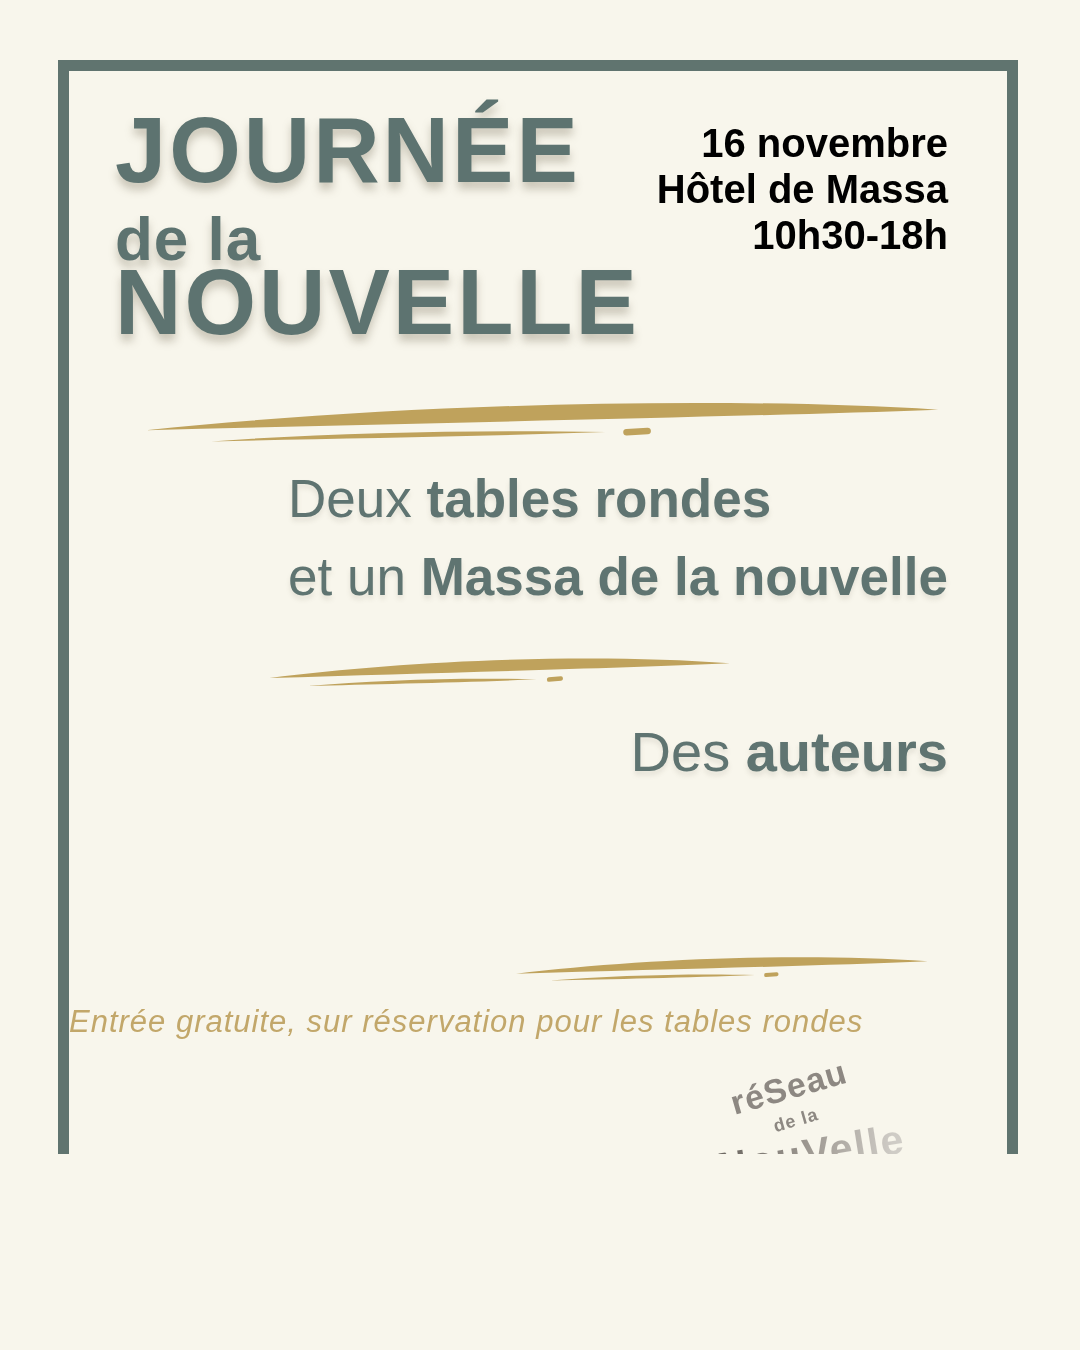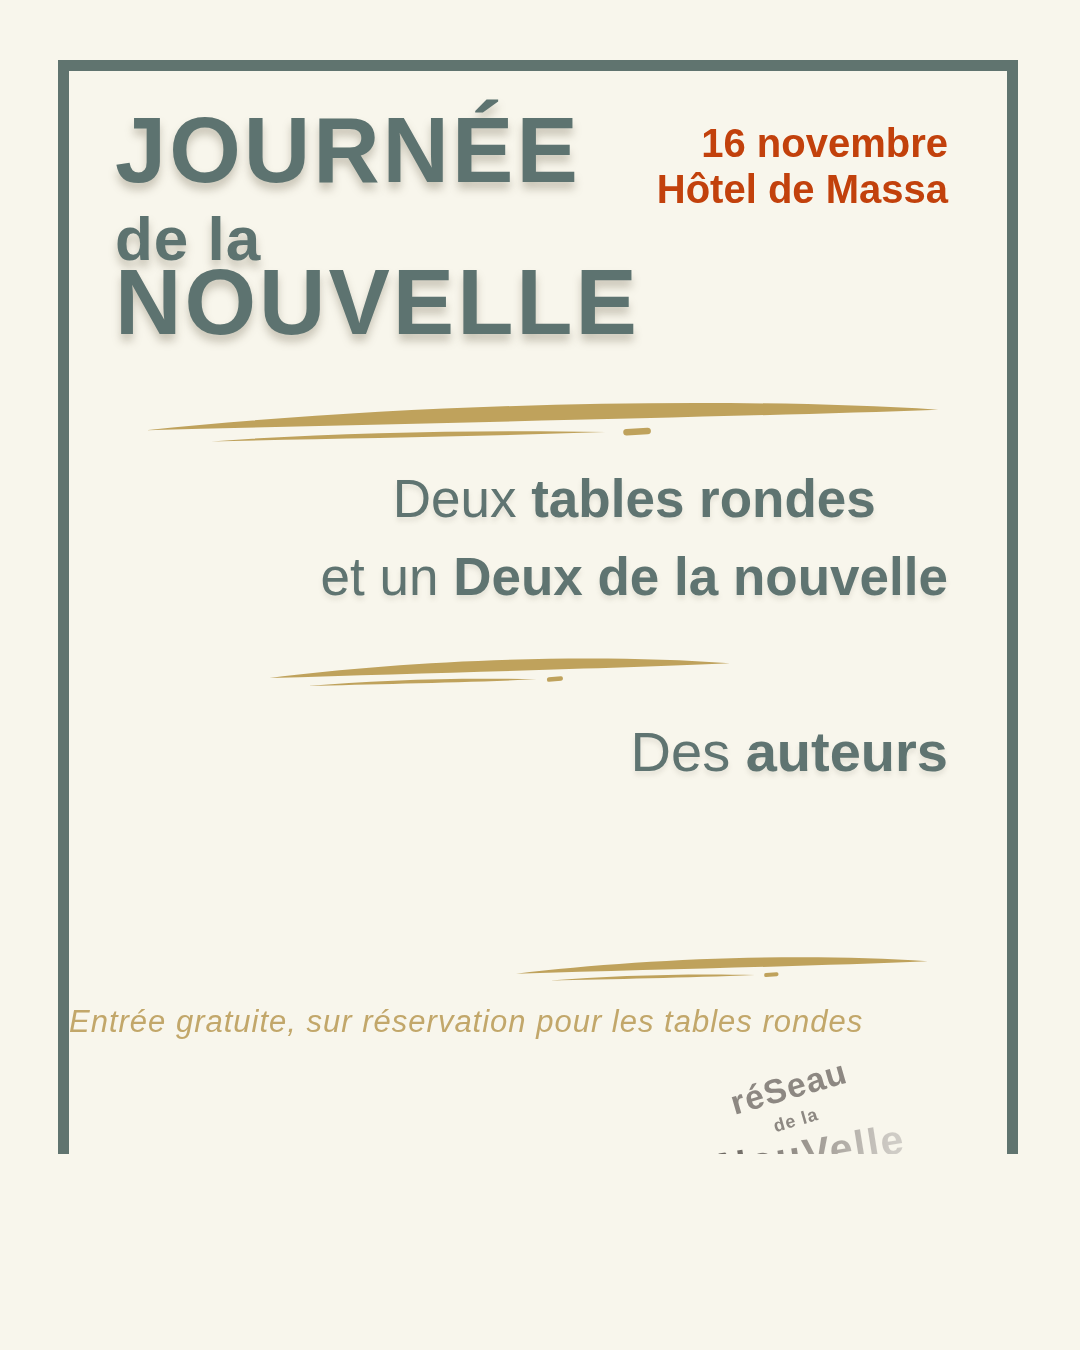--- a/index.html
+++ b/index.html
@@ -20,31 +20,31 @@
     color:#5d7370;font-weight:800;line-height:1;
     text-shadow:0 7px 8px rgba(125,117,98,0.38);
     letter-spacing:3px;white-space:nowrap;
   }
   .t1{top:104px;font-size:92px;}
   .t2{top:208px;font-size:62px;letter-spacing:1px;}
   .t3{top:256px;font-size:92px;}
   
   .event{
     position:absolute;right:132px;top:120px;
-    text-align:right;color:#c2410c;font-weight:700;
+    text-align:right;color:#000000;font-weight:700;
     font-size:40px;line-height:46px;white-space:nowrap;
   }
   
   .swoosh{position:absolute;}
   .s1{left:140px;top:391px;width:812px;height:56px;}
   .s2{left:266px;top:650px;width:472px;height:40px;}
   .s3{left:513px;top:950px;width:422px;height:34px;}
   
   .bodyblock{
-    position:absolute;right:132px;text-align:center;
+    position:absolute;right:132px;text-align:left;
     color:#5f7471;white-space:nowrap;
     text-shadow:0 4px 5px rgba(125,117,98,0.16);
   }
   .program{top:460px;font-size:53px;line-height:78px;font-weight:400;}
   .participants{top:712px;font-size:56px;line-height:80px;font-weight:400;}
   .b{font-weight:700;}
   
   .tagline{
     position:absolute;left:69px;top:1004px;width:938px;
     text-align:left;font-style:italic;
@@ -86,29 +86,30 @@
 
   <div class="frame"></div>
 
   <div class="title-line t1">JOURNÉE</div>
   <div class="title-line t2">de la</div>
   <div class="title-line t3">NOUVELLE</div>
 
   <div class="event">
     <div>16 novembre</div>
     <div>Hôtel de Massa</div>
+    <div>10h30-18h</div>
   </div>
 
   <svg class="swoosh s1" viewBox="0 0 820 60" preserveAspectRatio="none">
     <use href="#swoosh-art"></use>
   </svg>
 
   <div class="bodyblock program">
     <div><span>Deux </span><span class="b">tables rondes</span></div>
-    <div><span>et un </span><span class="b">Deux de la nouvelle</span></div>
+    <div><span>et un </span><span class="b">Massa de la nouvelle</span></div>
   </div>
 
   <svg class="swoosh s2" viewBox="0 0 820 60" preserveAspectRatio="none">
     <use href="#swoosh-art"></use>
   </svg>
 
   <div class="bodyblock participants">
     <div><span>Des </span><span class="b">auteurs</span></div>
   </div>
 

